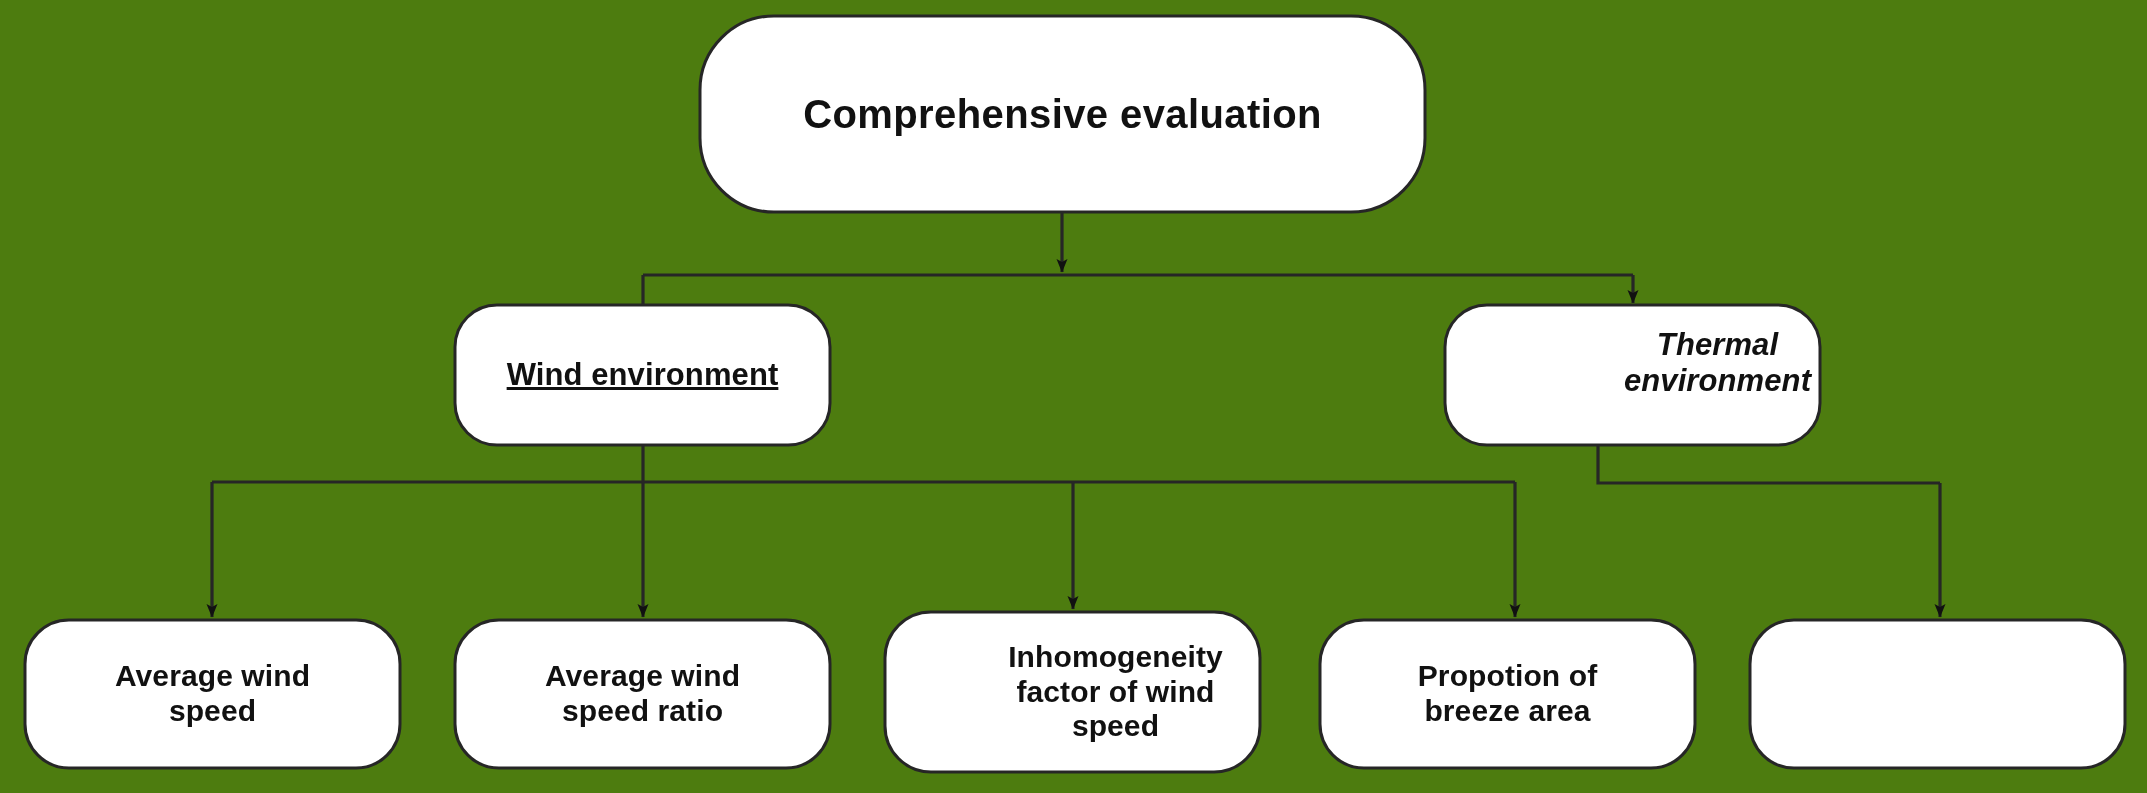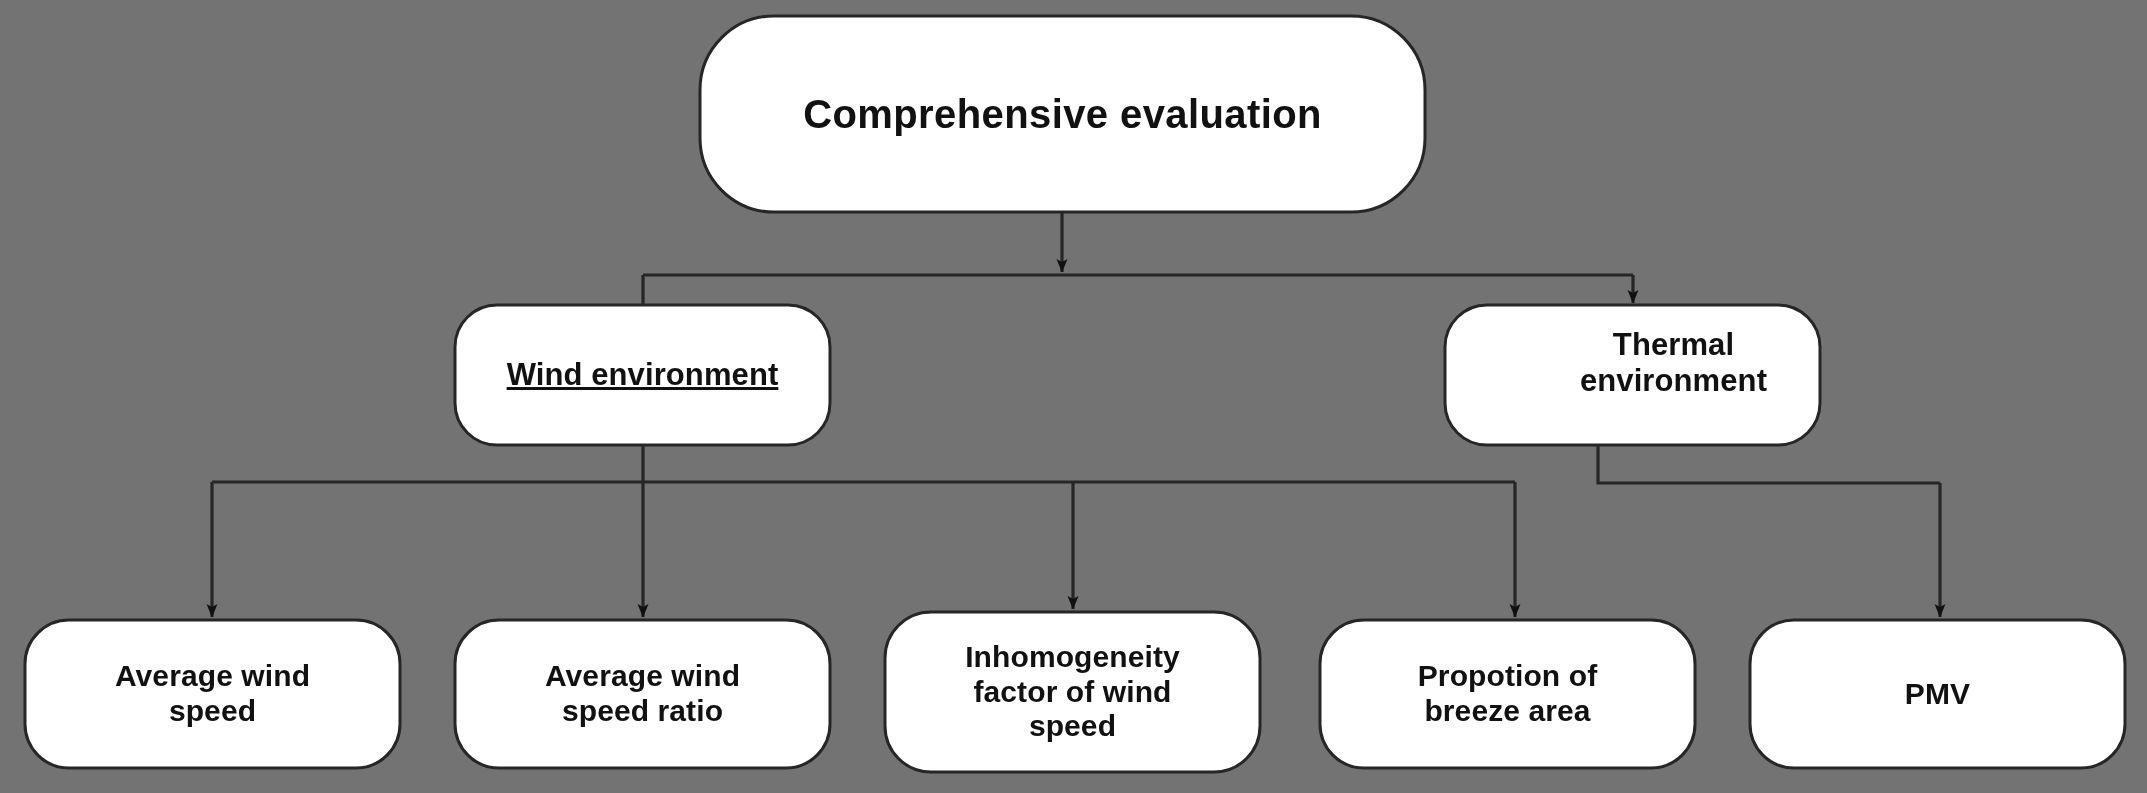--- a/index.html
+++ b/index.html
@@ -9,21 +9,21 @@
     background: #ffffff;
   }
   body {
     font-family: "Liberation Sans", sans-serif;
     -webkit-font-smoothing: antialiased;
   }
   #diagram-root {
     position: relative;
     width: 2147px;
     height: 793px;
-    background: #737373;
+    background: #4d7c0f;
     overflow: hidden;
   }
   #diagram-svg {
     position: absolute;
     left: 0;
     top: 0;
     width: 2147px;
     height: 793px;
     display: block;
   }
@@ -116,31 +116,30 @@
       <rect class="node-box" x="885" y="612" width="375" height="160" rx="46" ry="46"></rect>
       <rect class="node-box" x="1320" y="620" width="375" height="148" rx="44" ry="44"></rect>
       <rect class="node-box" x="1750" y="620" width="375" height="148" rx="44" ry="44"></rect>
     </g>
   </svg>
 
   <div class="node-label label-root" style="left:700px; top:16px; width:725px; height:196px;">Comprehensive evaluation</div>
 
   <div class="node-label label-mid" style="left:455px; top:305px; width:375px; height:140px;text-decoration:underline;">Wind environment</div>
 
-  <div class="node-label label-mid" style="left:1486px; top:305px; width:375px; height:116px;">Thermal
+  <div class="node-label label-mid" style="left:1530px; top:305px; width:375px; height:116px;font-style:italic;">Thermal
 environment</div>
 
   <div class="node-label label-leaf" style="left:25px; top:620px; width:375px; height:148px;">Average wind
 speed</div>
 
   <div class="node-label label-leaf" style="left:455px; top:620px; width:375px; height:148px;">Average wind
 speed ratio</div>
 
-  <div class="node-label label-leaf" style="left:885px; top:612px; width:375px; height:160px;">Inhomogeneity
+  <div class="node-label label-leaf" style="left:885px; top:612px; width:375px; height:160px;padding-left:43px;">Inhomogeneity
 factor of wind
 speed</div>
 
   <div class="node-label label-leaf" style="left:1320px; top:620px; width:375px; height:148px;border-radius:25px;">Propotion of
 breeze area</div>
 
-  <div class="node-label label-leaf" style="left:1750px; top:620px; width:375px; height:148px;">PMV</div>
 
 </div>
 
 </body></html>

